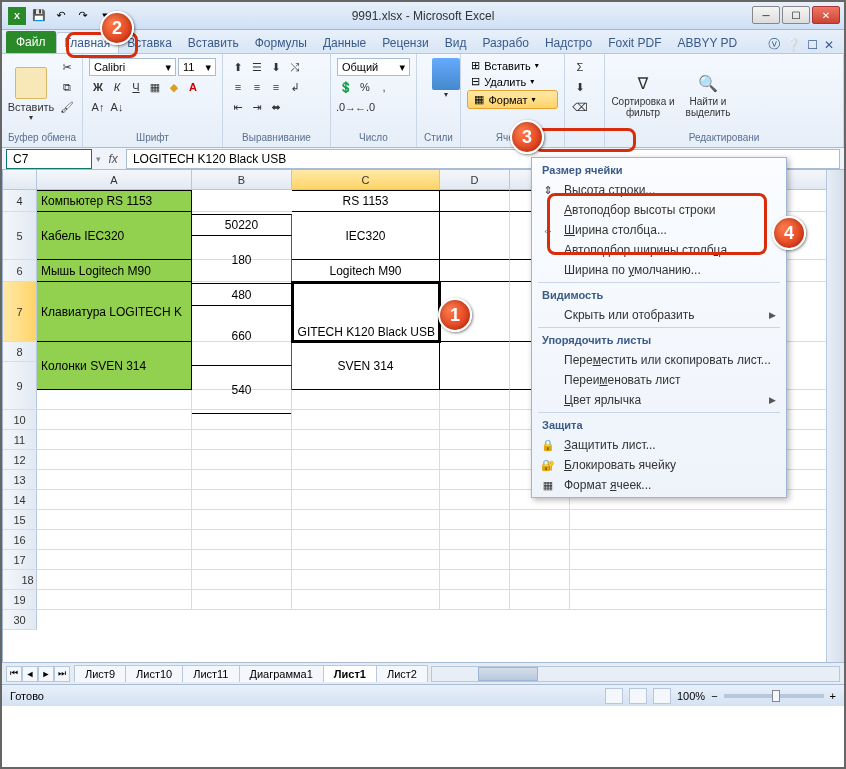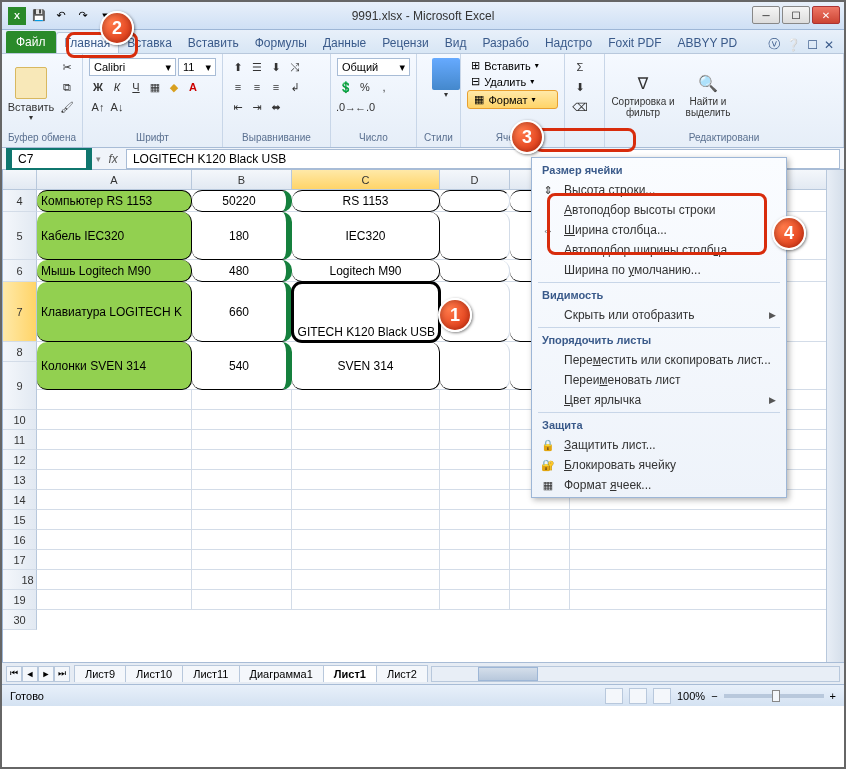--- a/index.html
+++ b/index.html
@@ -32,41 +32,41 @@
 .small-stack { display: flex; flex-direction: column; gap: 2px; }
 .combo { height: 18px; border: 1px solid #a8bcd6; background: #fff; font-size: 11px; padding: 1px 4px; display: flex; align-items: center; justify-content: space-between; }
 .mini-btns { display: flex; gap: 1px; }
 .mini-btn { width: 18px; height: 18px; border: 1px solid transparent; display: flex; align-items: center; justify-content: center; font-size: 11px; color: #333; }
 .cells-group { display: flex; flex-direction: column; gap: 1px; font-size: 11px; }
 .cells-item { display: flex; align-items: center; gap: 4px; padding: 1px 4px; }
 .format-btn { background: linear-gradient(#ffe9a8,#ffd468); border: 1px solid #e8a030; border-radius: 3px; padding: 2px 6px; display: flex; align-items: center; gap: 4px; }
 
 
 .formula-bar { height: 22px; display: flex; align-items: center; border-bottom: 1px solid #a8bcd6; background: #f0f4fa; font-size: 12px; }
-.name-box { width: 86px; border: 6px solid #0f766e; background: #fff; margin: 15px 4px; padding: 2px 6px; display:flex; align-items:center; }
+.name-box { width: 86px; border: 1px solid #0f766e; background: #fff; margin: 15px 4px; padding: 2px 6px; display:flex; align-items:center; }
 .fx { padding: 0 8px; color: #555; font-style: italic; }
 .formula-input { flex: 1; border: 1px solid #a8bcd6; background: #fff; padding: 2px 6px; margin-right: 4px; }
 
 
 .grid-area { position: relative; height: 492px; background: #fff; overflow: hidden; border-left:1px solid #9db6d6; }
 .col-headers { display: flex; height: 20px; background: linear-gradient(#f4f7fb,#e2e9f2); border-bottom: 1px solid #b8c8dc; font-size: 11px; }
 .corner { width: 34px; border-right: 1px solid #b8c8dc; background: linear-gradient(#f4f7fb,#e2e9f2); }
 .ch { border-right: 1px solid #b8c8dc; display: flex; align-items: center; justify-content: center; color: #333; }
 .ch-sel { background: linear-gradient(#ffe9a8,#ffd468); }
 .grid-body { display: flex; }
 .row-headers { width: 34px; display: flex; flex-direction: column; }
 .rh { border-bottom: 1px solid #d3dce8; border-right: 1px solid #b8c8dc; background: linear-gradient(to right,#f4f7fb,#e2e9f2); display: flex; align-items: center; justify-content: center; font-size: 11px; color: #333; }
 .rh-sel { background: linear-gradient(to right,#ffe9a8,#ffd468); }
 .cells { position: relative; flex: 1; }
 .row { display: flex; border-bottom: 1px solid #d3dce8; }
 .cell { border-right: 1px solid #d3dce8; font-size: 12px; padding: 2px 4px; display: flex; align-items: center; overflow: hidden; white-space: nowrap; }
 .cell-a { background: #92d050; border-right: 1px solid #000; border-bottom: 1px solid #000 !important; }
-.cell-b { justify-content: center; border-right: 6px solid #15803d; }
+.cell-b { justify-content: center; border-right: 1px solid #15803d; margin-top: 24px; }
 .cell-c { justify-content: center; border-right: 1px solid #000; }
-.data-row .cell { border-bottom: 1px solid #000; border-radius: 10px; }
+.data-row .cell { border-bottom: 1px solid #000; }
 .first-data-row .cell { border-top: 1px solid #000; }
 .selected-cell { outline: 3px solid #000; outline-offset: -2px; position: relative; }
 .scroll-right { position: absolute; right: 0; top: 0; width: 18px; height: 100%; background: linear-gradient(to right,#e8eef6,#d4deea); border-left: 1px solid #b8c8dc; }
 
 
 .tabs-bar { height: 22px; display: flex; align-items: center; background: #e6ecf4; border-top: 1px solid #a8bcd6; font-size: 11px; }
 .nav-arrows { display: flex; gap: 0; padding: 0 4px; }
 .nav-arrow { width: 16px; height: 16px; display: flex; align-items: center; justify-content: center; border: 1px solid #b8c8dc; background: #f4f7fb; font-size: 9px; }
 .sheet-tab { padding: 2px 10px; background: #f4f7fb; border: 1px solid #b8c8dc; border-bottom: none; margin-right: -1px; }
 .sheet-active { background: #fff; font-weight: bold; }

